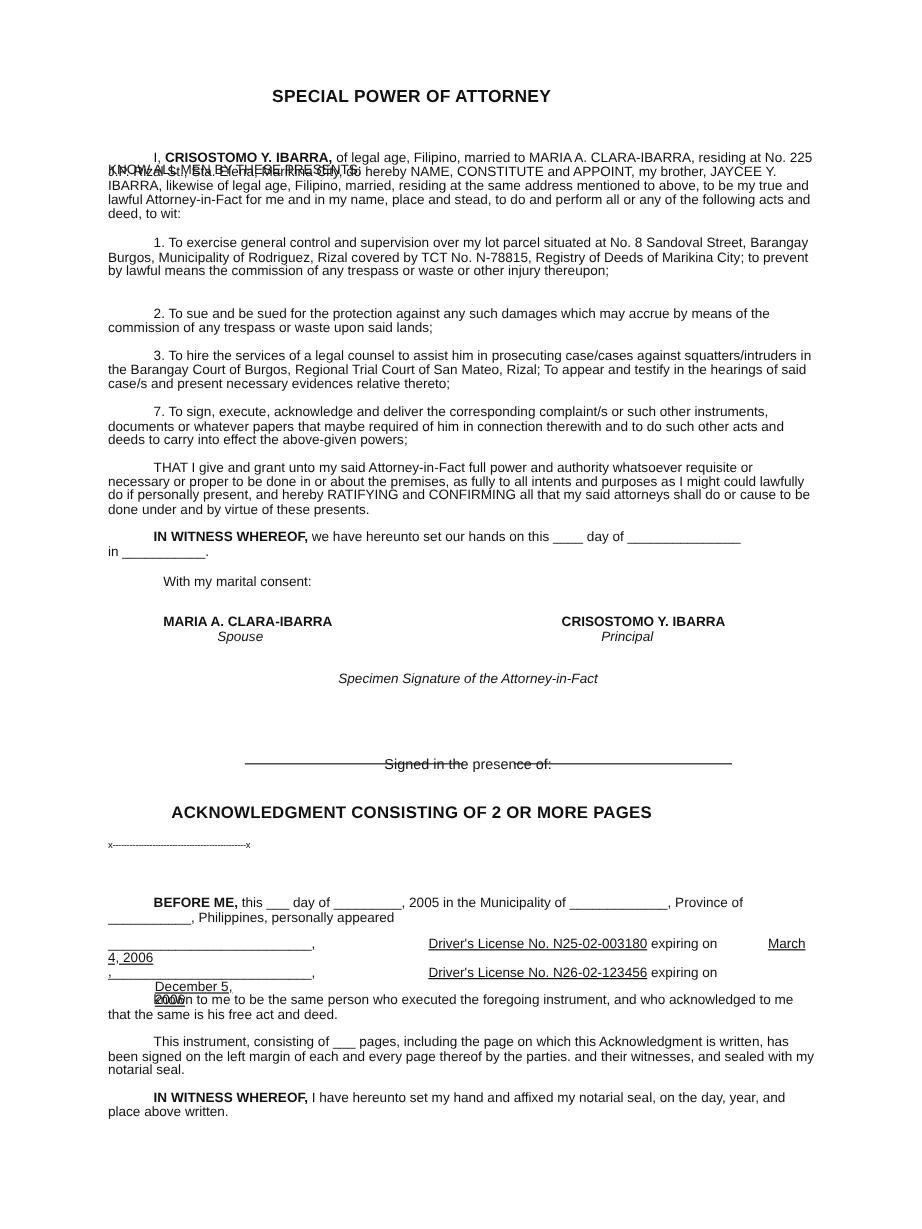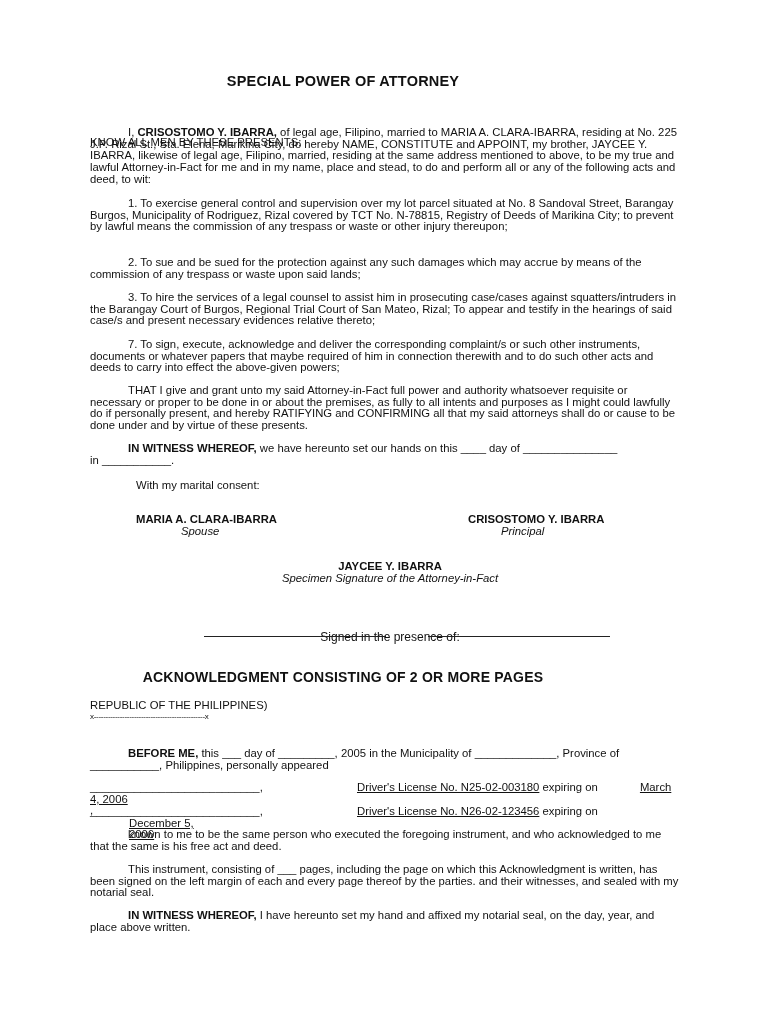--- a/index.html
+++ b/index.html
@@ -63,35 +63,33 @@
       <div class="sig-name" style="text-align:left;">MARIA A. CLARA-IBARRA</div>
       <div class="sig-role" style="text-align:left; padding-left:45px;">Spouse</div>
     </div>
 
     <div class="abs" style="top:513px; left:378px; width:170px;">
       <div class="sig-name">CRISOSTOMO Y. IBARRA</div>
       <div class="sig-role" style="padding-left:33px;">Principal</div>
     </div>
 
     <div class="abs center" style="top:560px; left:150px; width:300px;">
-      <div class="sig-name">JAYCEE Y. IBARRA</div>
       <div class="sig-role">Specimen Signature of the Attorney-in-Fact</div>
     </div>
 
     <div class="abs center" style="top:630px; left:150px; width:300px; font-size:12px;">Signed in the presence of:</div>
 
     <div class="abs" style="top:636px; left:114px; width:182px; border-bottom:1px solid #222;"></div>
     <div class="abs" style="top:636px; left:338px; width:182px; border-bottom:1px solid #222;"></div>
   </div>
 
   <div class="title" style="top:669px; font-size:14px;">ACKNOWLEDGMENT CONSISTING OF 2 OR MORE PAGES</div>
 
   <div class="page">
     <div class="para" style="top:700px;">
-      <div>REPUBLIC OF THE PHILIPPINES)</div>
       <div style="font-size:8px; line-height:10px; letter-spacing:-0.3px;">x-----------------------------------------------x</div>
     </div>
 
     <div class="para" style="top:748px;">
       <span class="indent"></span><b>BEFORE ME,</b><span> this ___ day of _________, 2005 in the Municipality of _____________, Province of ___________, Philippines, personally appeared</span>
     </div>
 
     <div class="para" style="top:782px;">
       <span style="display:inline-block; width:228px;">___________________________,</span><span class="ul">Driver's License No. N25-02-003180</span><span> expiring on </span><span class="ul"> March 4, 2006</span><br>
       <span>,</span>

